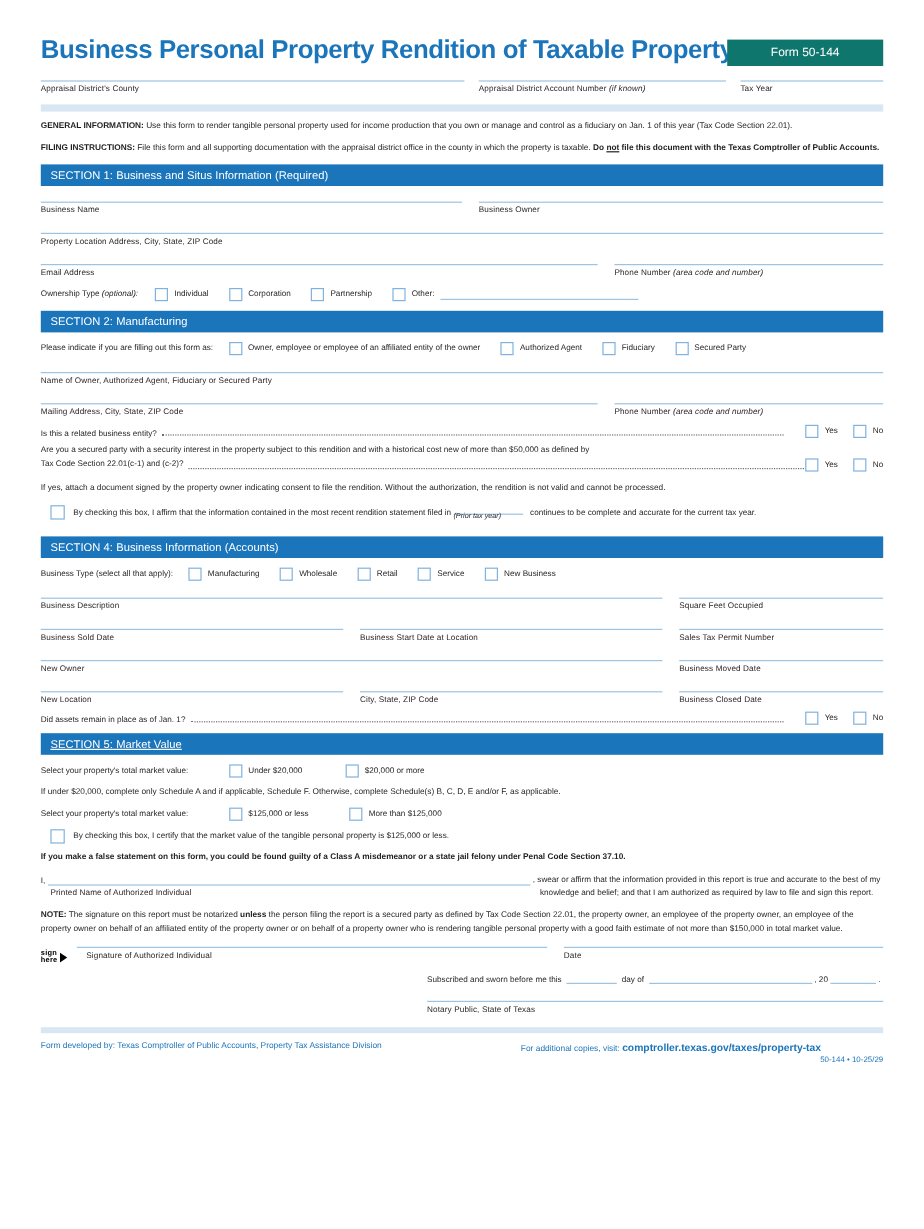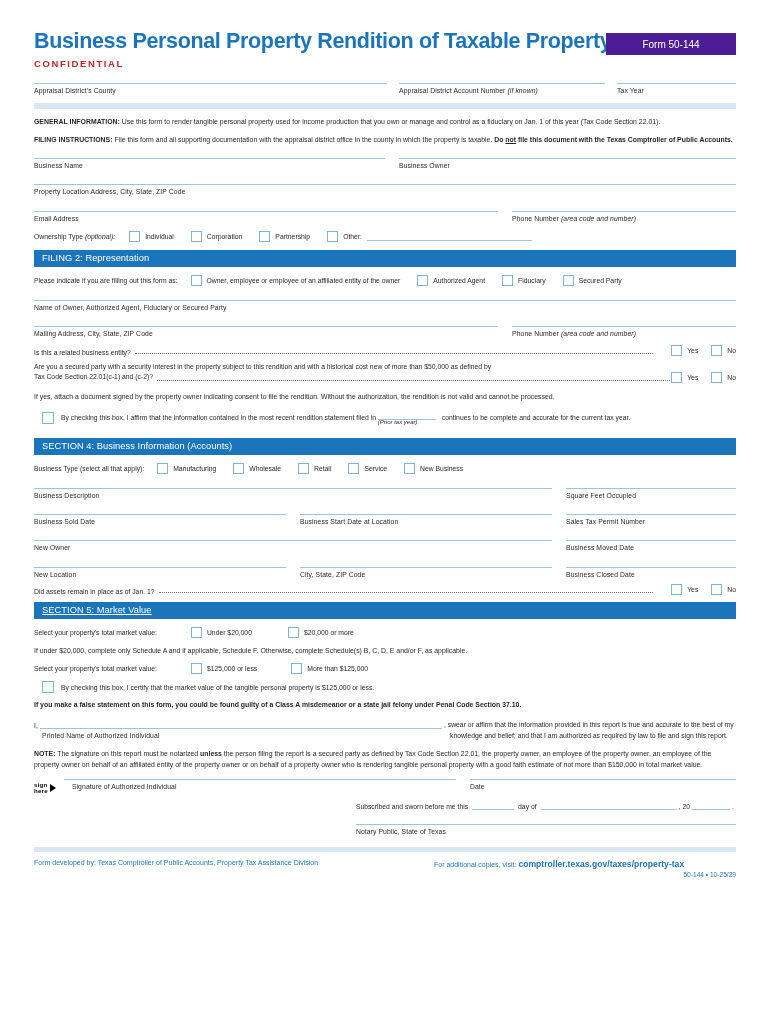--- a/index.html
+++ b/index.html
@@ -17,21 +17,21 @@
   .hdr h1{
     margin:0;font-size:21.5px;font-weight:bold;color:#1b75bb;
     letter-spacing:-0.35px;line-height:1.05;
   }
   .conf{
     margin-top:5px;font-size:9.5px;font-weight:bold;color:#cc2229;
     letter-spacing:1.6px;
   }
   .formbadge{
     position:absolute;right:0;top:33px;
-    width:130px;height:22px;background:#4c1d95;color:#fff;
+    width:130px;height:22px;background:#0f766e;color:#fff;
     font-size:10px;display:flex;align-items:center;justify-content:center;
   }
 
   
   .rule{border-top:1px solid #9dc3e2;height:0;}
   .lbl{font-size:6.8px;color:#231f20;line-height:1.5;padding-top:2px;letter-spacing:0.1px;}
   .lbl i{font-style:italic;}
 
   
   .meta{display:flex;margin-top:14px;gap:0;}
@@ -91,21 +91,20 @@
   .foot .right b{font-size:8.6px;}
   .foot .vers{text-align:right;font-size:6.6px;margin-top:2px;}
 </style>
 </head>
 <body>
 
 <div class="page">
 
   <div class="hdr">
     <h1>Business Personal Property Rendition of Taxable Property</h1>
-    <div class="conf">CONFIDENTIAL</div>
     <div class="formbadge">Form 50-144</div>
   </div>
 
   <div class="meta">
     <div class="cell c1">
       <div class="rule"></div>
       <div class="lbl">Appraisal District's County</div>
     </div>
     <div class="cell c2">
       <div class="rule"></div>
@@ -118,20 +117,21 @@
   </div>
   <div class="metabar"></div>
 
   <div class="para">
     <b>GENERAL INFORMATION:</b><span> Use this form to render tangible personal property used for income production that you own or manage and control as a fiduciary on Jan. 1 of this year (Tax Code Section 22.01).</span>
   </div>
   <div class="para">
     <b>FILING INSTRUCTIONS:</b><span> File this form and all supporting documentation with the appraisal district office in the county in which the property is taxable. </span><b>Do </b><b class="u">not</b><b> file this document with the Texas Comptroller of Public Accounts.</b>
   </div>
 
+  <div class="secbar">SECTION 1: Business and Situs Information (Required)</div>
 
   <div class="frow">
     <div class="f" style="width:365px;">
       <div class="rule"></div>
       <div class="lbl">Business Name</div>
     </div>
     <div class="f" style="flex:1;padding-right:0;">
       <div class="rule"></div>
       <div class="lbl">Business Owner</div>
     </div>
@@ -169,21 +169,21 @@
       <span class="cbx"></span>
       <span>Partnership</span>
     </span>
     <span class="opt" style="margin-right:0;flex:1;">
       <span class="cbx"></span>
       <span>Other:</span>
       <span class="blankline" style="width:165px;"></span>
     </span>
   </div>
 
-  <div class="secbar">FILING 2: Representation</div>
+  <div class="secbar">SECTION 2: Manufacturing</div>
 
   <div class="optrow" style="margin-top:8px;">
     <span style="margin-right:13px;">Please indicate if you are filling out this form as:</span>
     <span class="opt">
       <span class="cbx"></span>
       <span>Owner, employee or employee of an affiliated entity of the owner</span>
     </span>
     <span class="opt">
       <span class="cbx"></span>
       <span>Authorized Agent</span>

